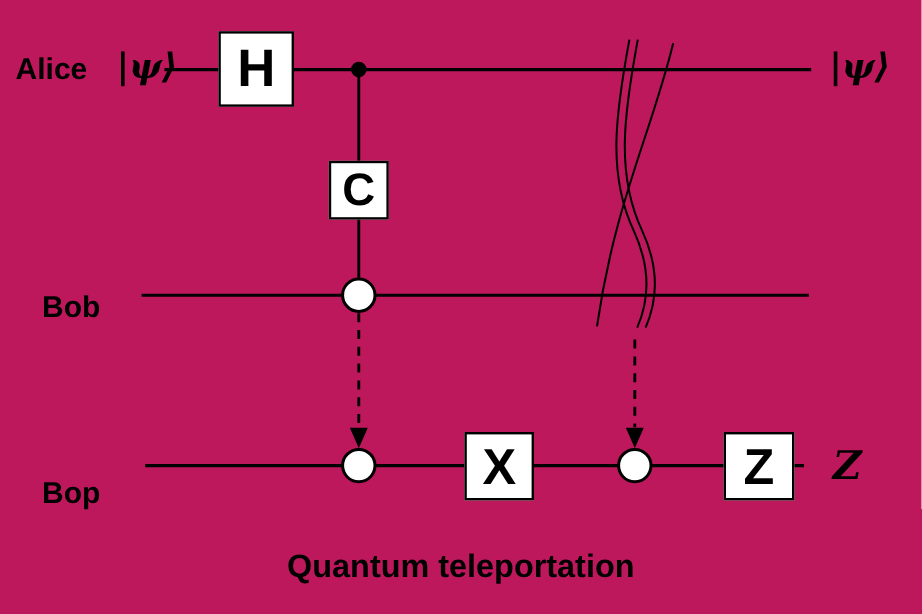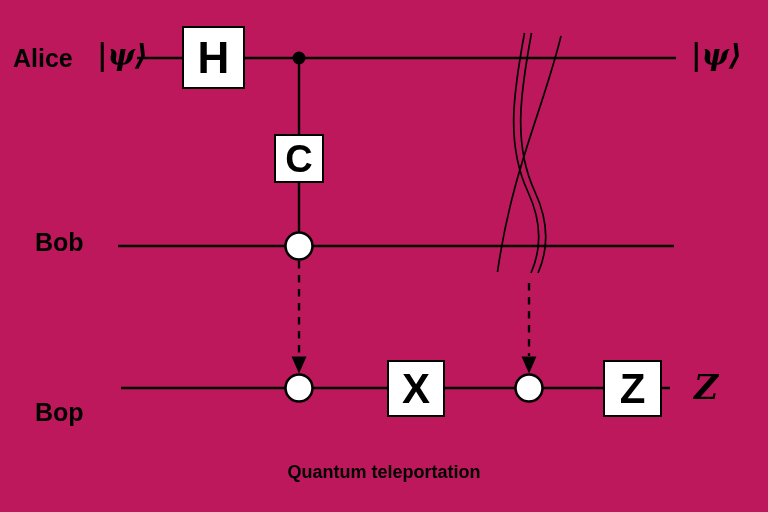--- a/index.html
+++ b/index.html
@@ -70,21 +70,21 @@
   .gate-z  { left: 603px; top: 360px; width: 59px; height: 57px; font-size: 42px; }
   .caption {
     position: absolute;
     z-index: 2;
     left: 0;
     right: 0;
     top: 472px;
     transform: translateY(-50%);
     text-align: center;
     color: #000;
-    font-size: 18px;
+    font-size: 27px;
     line-height: 1;
   }
 </style>
 </head>
 <body>
 
 <div class="stage">
 
   <svg width="768" height="512" viewBox="0 0 768 512">
 
@@ -110,21 +110,21 @@
     </g>
 
     <circle cx="299" cy="58" r="6.5" fill="#000"></circle>
 
     <circle cx="299" cy="246" r="13.5" fill="#fff" stroke="#000" stroke-width="2.5"></circle>
     <circle cx="299" cy="388" r="13.5" fill="#fff" stroke="#000" stroke-width="2.5"></circle>
     <circle cx="529" cy="388" r="13.5" fill="#fff" stroke="#000" stroke-width="2.5"></circle>
   </svg>
 
   <span class="lbl" style="left:13px; top:58px;">Alice</span>
-  <span class="lbl" style="left:35px; top:242px;">Bob</span>
+  <span class="lbl" style="left:35px; top:257px;">Bob</span>
   <span class="lbl" style="left:35px; top:412px;">Bop</span>
 
   <span class="ket" style="left:97px; top:57px;">|ψ⟩</span>
   <span class="ket" style="left:691px; top:57px;">|ψ⟩</span>
 
   <span class="out-z" style="left:694px; top:388px;">Z</span>
 
   <div class="gate gate-h">
     <span>H</span>
   </div>

